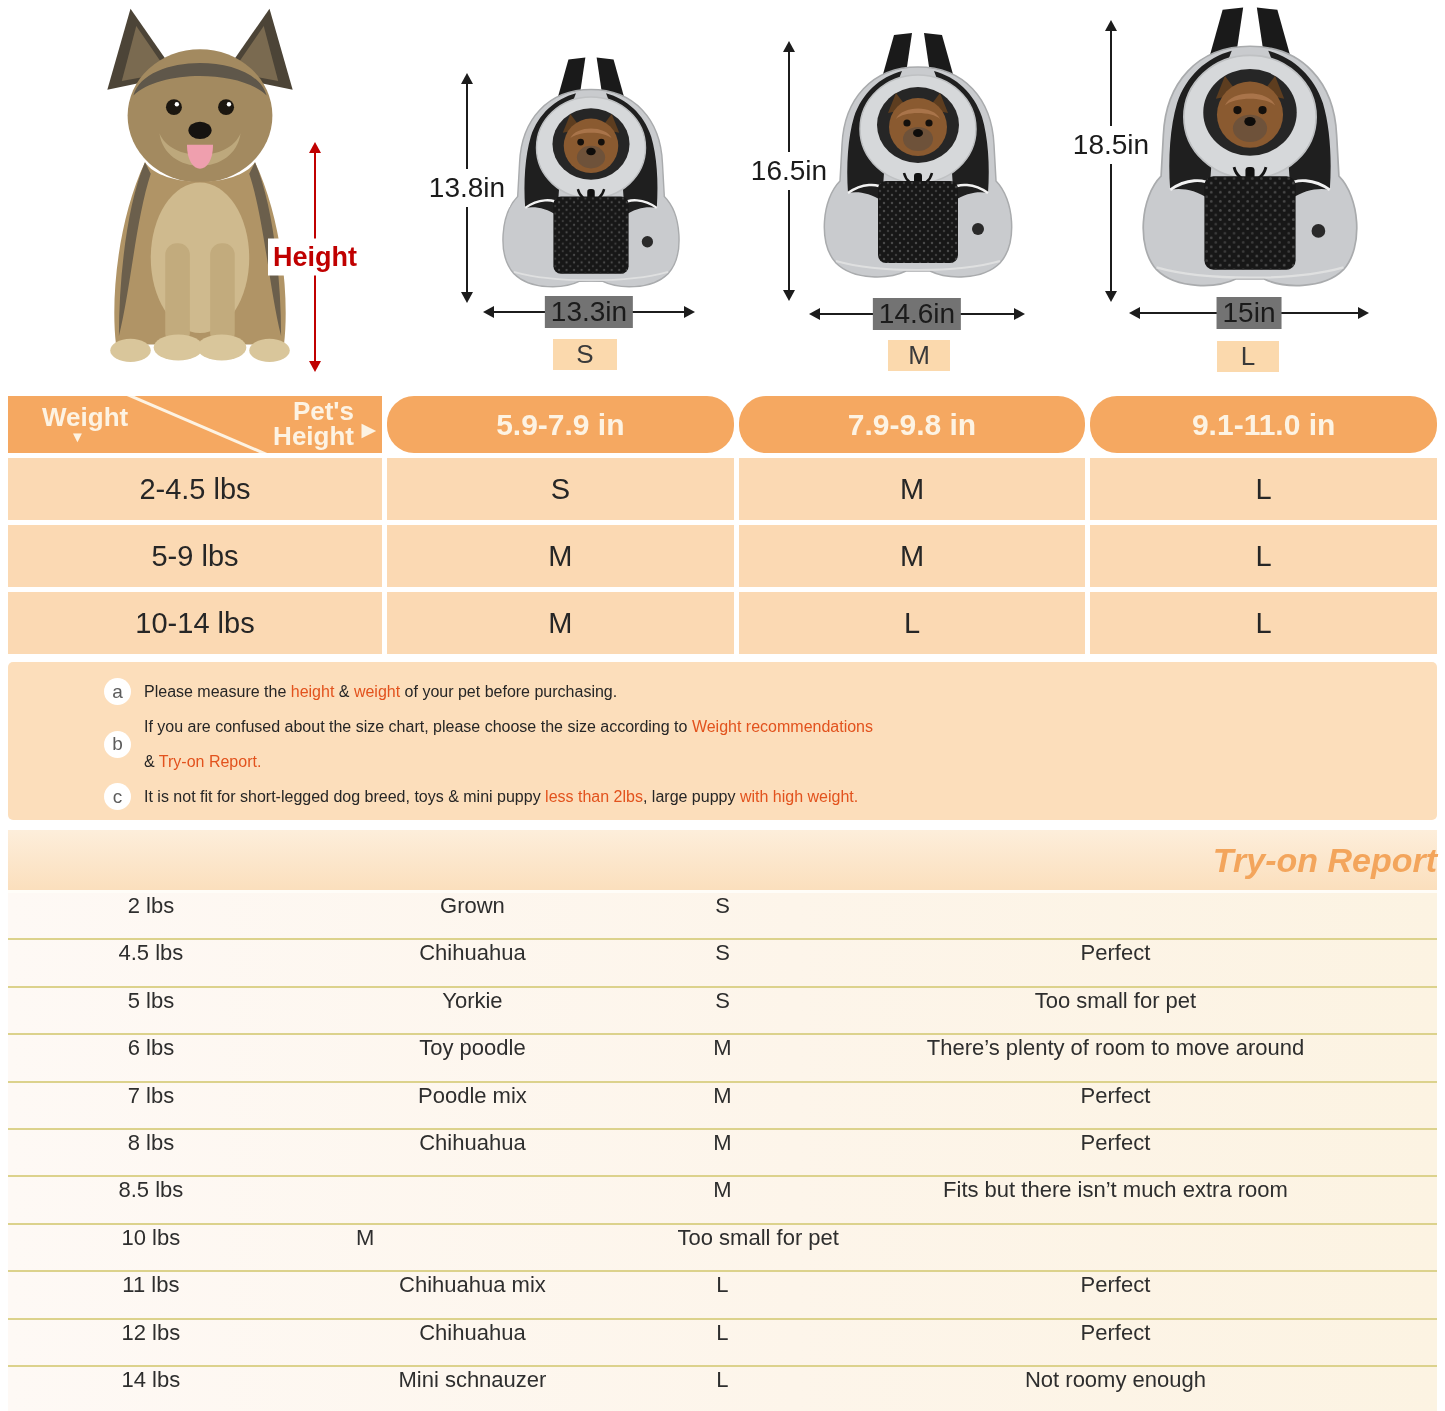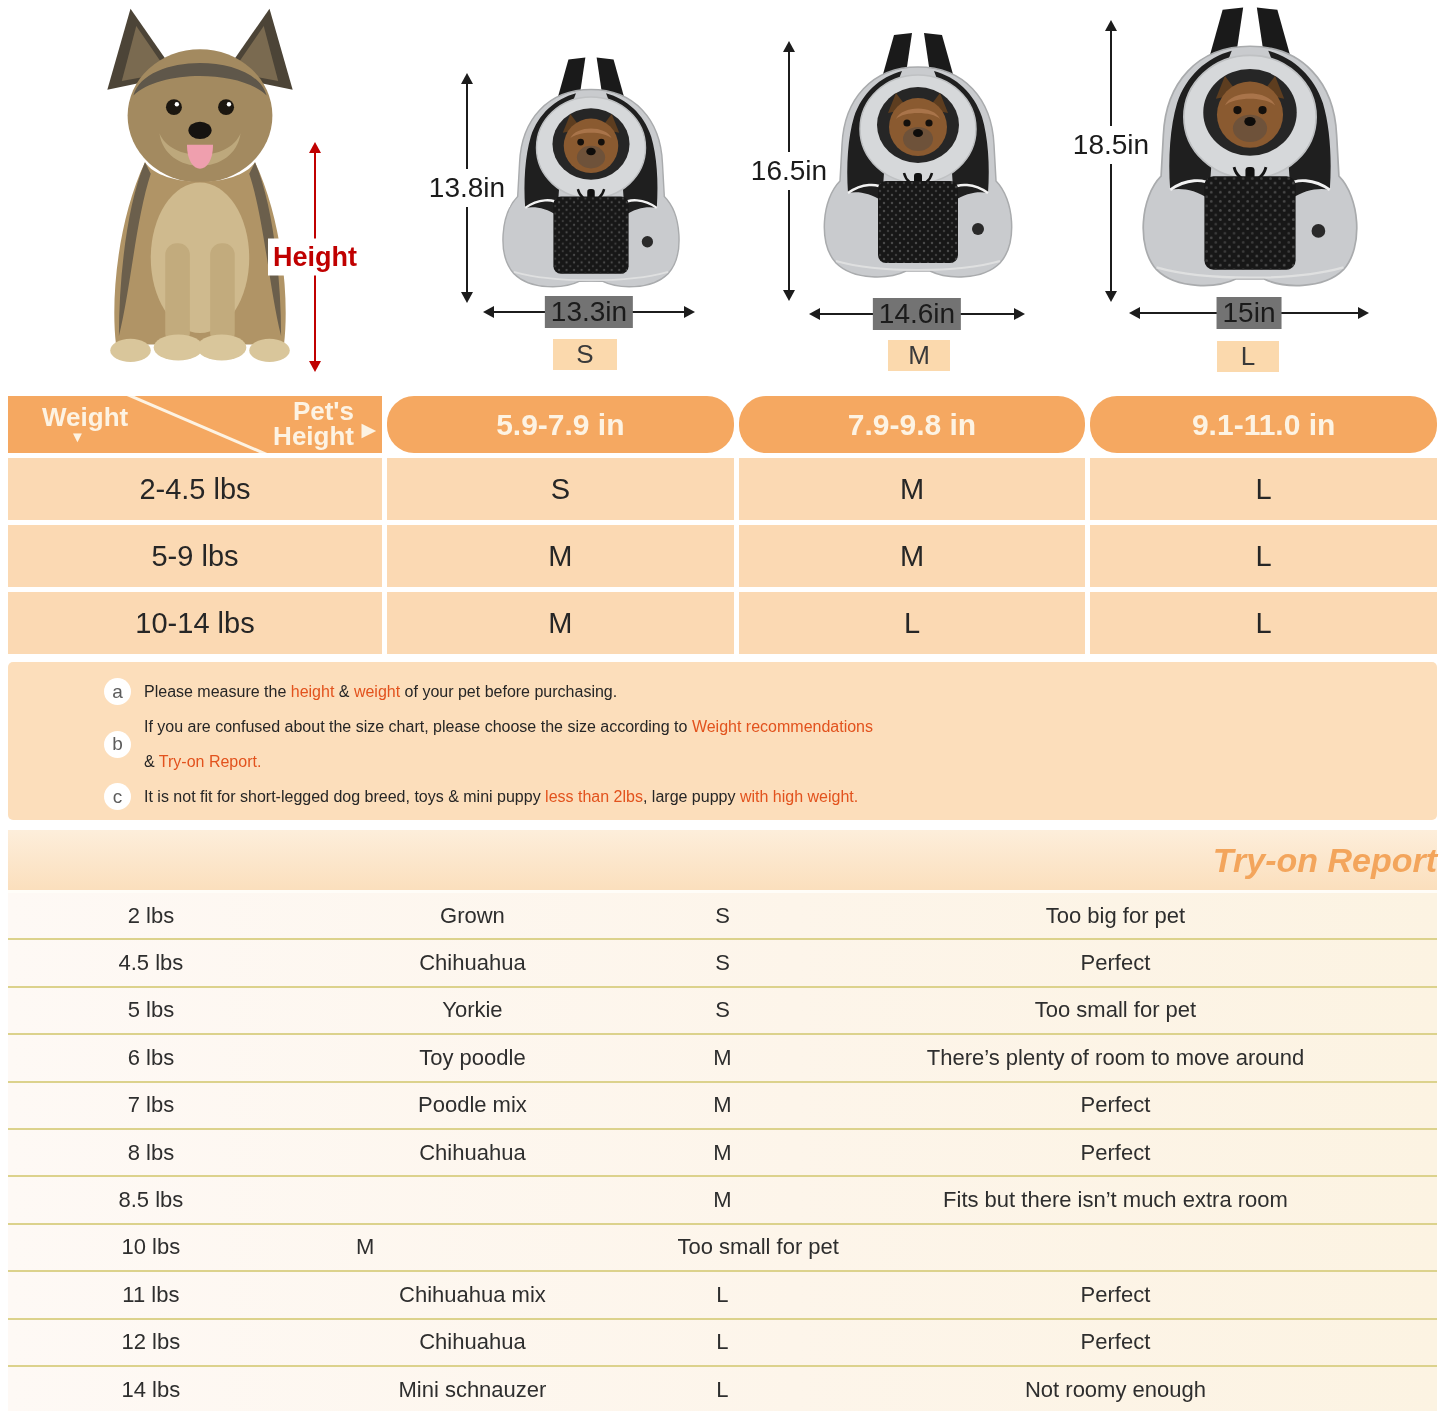--- a/index.html
+++ b/index.html
@@ -58,21 +58,21 @@
   .note-marker{flex:0 0 auto;width:27px;height:27px;border-radius:50%;background:#fff;color:#5c5c5c;
     display:flex;align-items:center;justify-content:center;font-size:19px;margin-right:13px;}
   .note-text{font-size:16px;color:#262626;line-height:35px;}
   .hl{color:#e2521d;}
 
   
   .tryon{position:absolute;left:8px;top:830px;width:1429px;}
   .tryon-header{height:60px;background:linear-gradient(180deg,#fdeedb,#fbdfbd);
     display:flex;align-items:center;justify-content:flex-end;border-bottom:3px solid #fffdf8;font-style:italic;}
   .tryon-title{font-size:34px;font-weight:bold;color:#f3a55c;}
-  .tryon-row{display:flex;align-items:center;height:47.4px;box-sizing:border-box;
+  .tryon-row{display:flex;height:47.4px;box-sizing:border-box;
     border-bottom:2px solid #dcd28c;
     background:linear-gradient(90deg,#fef9f5 0%,#fdf5ea 55%,#fcf3e2 100%);}
   .c{ text-align:center;font-size:22px;color:#2e2e2e;}
   .c-w{width:20%;}
   .c-b{width:25%;}
   .c-s{width:10%;}
   .c-c{width:45%;}
 </style>
 </head>
 <body>
@@ -227,21 +227,20 @@
 
   <div class="tryon">
     <div class="tryon-header">
       <span class="tryon-title">Try-on Report</span>
     </div>
 
     <div class="tryon-row">
       <div class="c c-w">2 lbs</div>
       <div class="c c-b">Grown</div>
       <div class="c c-s">S</div>
-      <div class="c c-c">Too big for pet</div>
     </div>
     <div class="tryon-row">
       <div class="c c-w">4.5 lbs</div>
       <div class="c c-b">Chihuahua</div>
       <div class="c c-s">S</div>
       <div class="c c-c">Perfect</div>
     </div>
     <div class="tryon-row">
       <div class="c c-w">5 lbs</div>
       <div class="c c-b">Yorkie</div>

